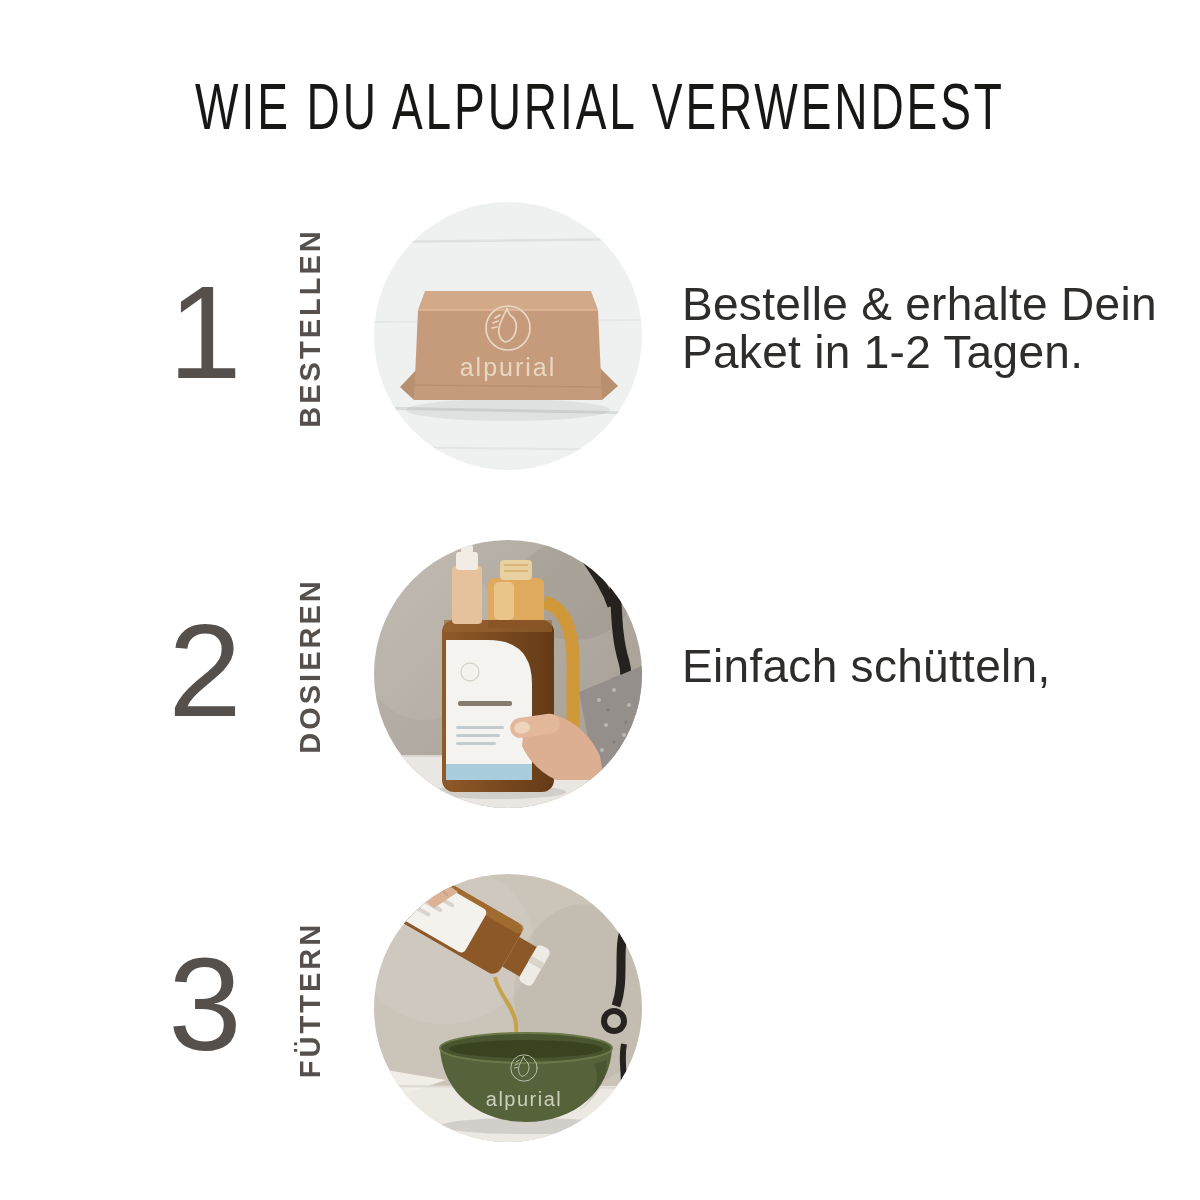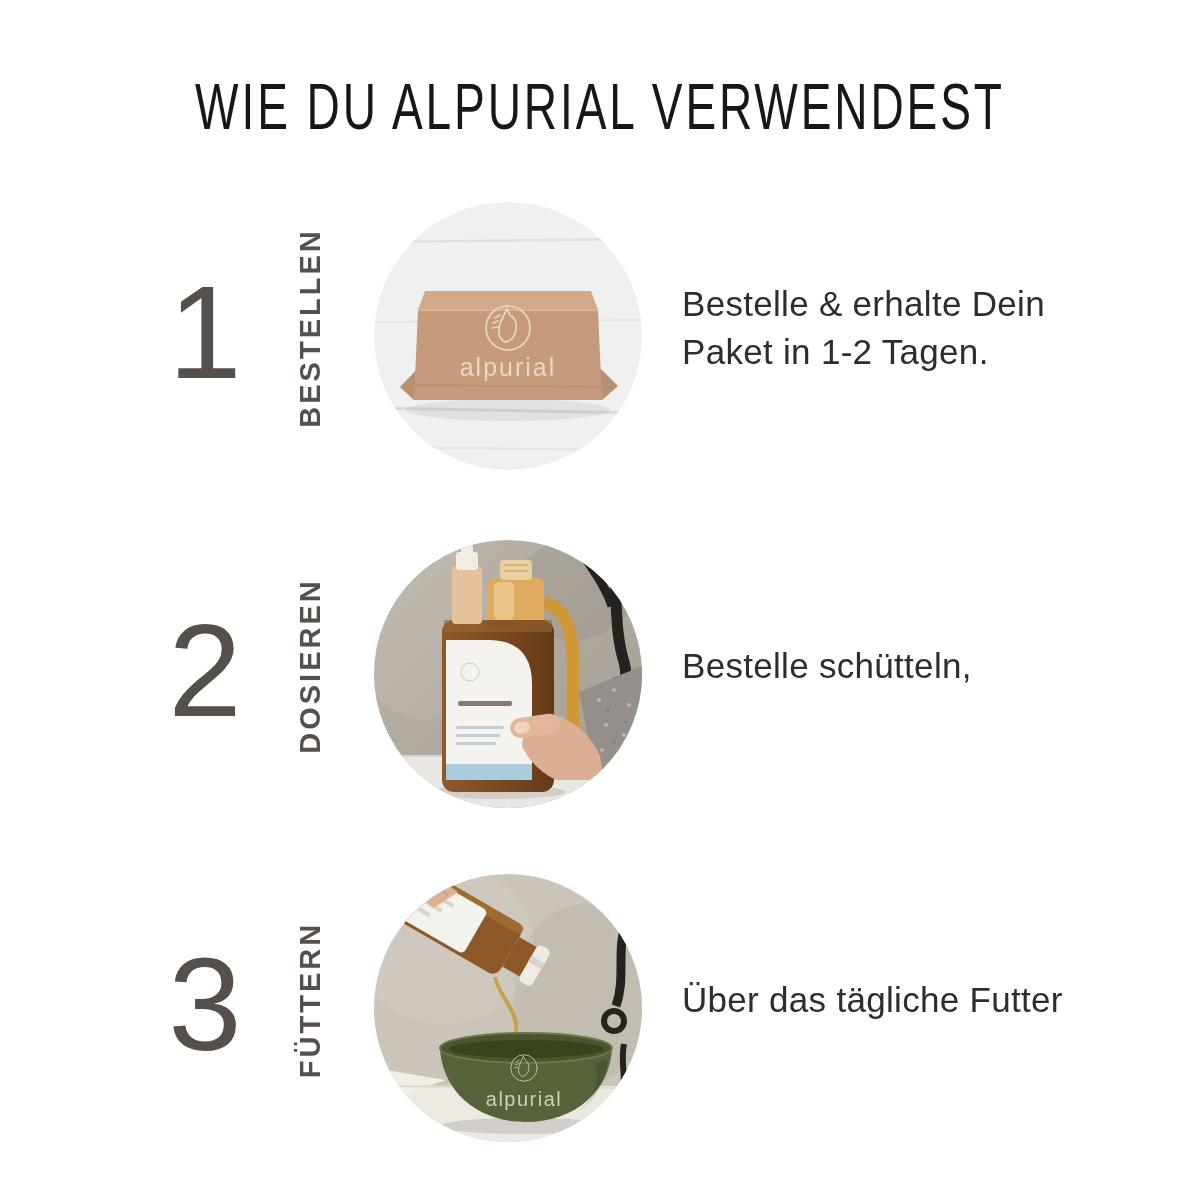--- a/index.html
+++ b/index.html
@@ -25,21 +25,21 @@
     font-size:29px; font-weight:bold; letter-spacing:3px;
     color:#55504b; white-space:nowrap;
   }
   .photo {
     position:absolute; left:374px; top:8px; transform:translateY(-50%);
     width:268px; height:268px; border-radius:50%; overflow:hidden;
   }
   .photo svg { display:block; }
   .desc {
     position:absolute; left:682px; top:0; transform:translateY(-50%);
-    font-size:35px; line-height:48px; color:#2e2d2b; letter-spacing:0.3px;
+    font-size:46px; line-height:48px; color:#2e2d2b; letter-spacing:0.3px;
   }
 </style>
 </head>
 <body>
 
 <div class="canvas">
 
   <h1 class="title">WIE DU ALPURIAL VERWENDEST</h1>
 
   <section class="step step-1">
@@ -135,21 +135,21 @@
             <circle cx="224" cy="226" r="1.6"></circle>
         </g>
         <path d="M 150,188 C 158,177 172,172 184,176 C 204,183 218,198 226,216 L 230,240 L 182,240 C 166,232 155,221 148,206 Z" fill="#dcae92"></path>
         <g transform="rotate(-8 160 186)">
           <rect x="136" y="176" width="50" height="20" rx="10" fill="#e3b79a"></rect>
           <ellipse cx="148" cy="186" rx="8" ry="6" fill="#eed3bd"></ellipse>
         </g>
       </svg>
     </div>
     <div class="desc">
-      <div>Bestelle schütteln,</div>
+      <div>Einfach schütteln,</div>
     </div>
   </section>
 
   <section class="step step-3">
     <div class="num">3</div>
     <div class="vlabel">FÜTTERN</div>
     <div class="photo">
       <svg width="268" height="268" viewBox="0 0 268 268">
         <rect width="268" height="268" fill="#cbc4b9"></rect>
         <ellipse cx="70" cy="70" rx="90" ry="80" fill="#ffffff" opacity="0.08"></ellipse>
@@ -186,17 +186,16 @@
               <circle r="22"></circle>
               <path d="M -1,-19 L 2,-13 C 7,-10 9,-4 8,2 C 7,8 3,13 -3,14 C -8,12 -10,6 -9,0 C -8,-6 -5,-11 -1,-19 Z"></path>
               <path d="M -13,-10 l 5,-3 M -15,-5 l 5,-2 M -16,0 l 5,-1"></path>
             </g>
             <text x="0" y="30" text-anchor="middle" font-family="Liberation Sans, sans-serif" font-size="20" letter-spacing="1.5" fill="#ccd0bf">alpurial</text>
           </g>
         </g>
       </svg>
     </div>
     <div class="desc">
-      <div>Über das tägliche Futter</div>
     </div>
   </section>
 
 </div>
 
 </body></html>

